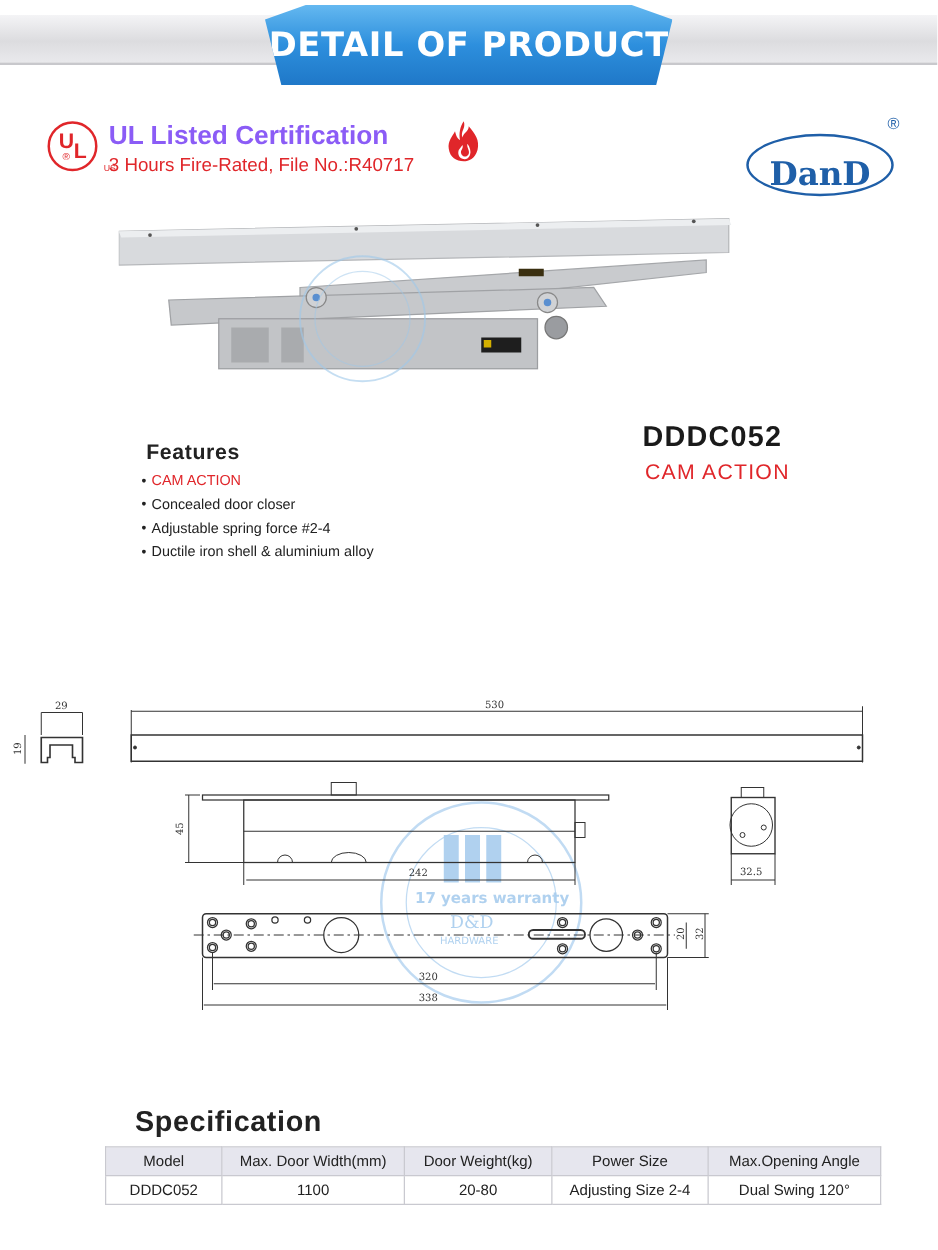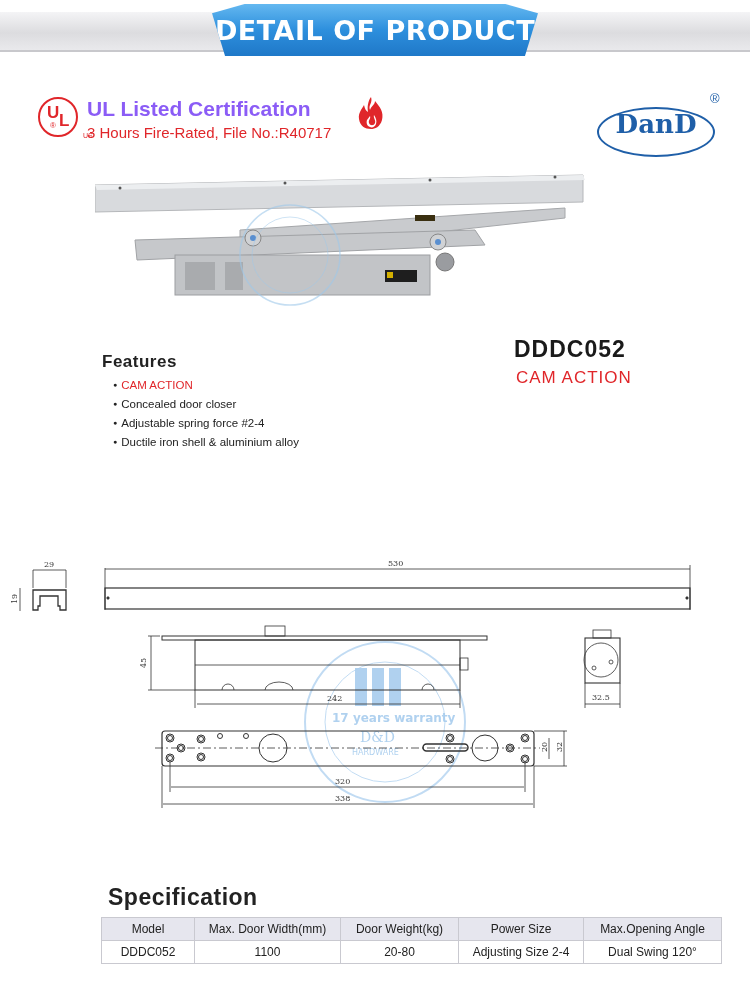--- a/index.html
+++ b/index.html
@@ -3,63 +3,63 @@
   <meta charset="utf-8">
   <style>
     * { box-sizing: border-box; margin: 0; padding: 0; }
     body { width: 750px; height: 1000px; background: #ffffff; position: relative; overflow: hidden; font-family: "Liberation Sans", sans-serif; }
     .abs { position: absolute; }
 
     
     .band { position: absolute; top: 12px; height: 40px; background: linear-gradient(#f4f4f6, #dcdcdf 55%, #e9e9ec); border-bottom: 2px solid #c8c8cc; }
     .band.left { left: 0; width: 230px; }
     .band.right { left: 520px; width: 230px; }
-    .ribbon { position: absolute; left: 212px; top: 4px; width: 326px; height: 52px;
+    .ribbon { position: absolute; left: 212px; top: 4px; width: 326px; height: 64px;
       background: linear-gradient(#64b8f0, #2d8fdd 50%, #1f78c8);
       clip-path: polygon(0 18%, 10% 0, 90% 0, 100% 18%, 96% 100%, 4% 100%);
       display: flex; align-items: center; justify-content: center; }
     .ribbon span { color: #fff; font-weight: bold; font-size: 27px; letter-spacing: 0.5px; font-family: "DejaVu Sans", sans-serif; }
 
     
     .ul-logo { left: 38px; top: 97px; width: 40px; height: 40px; border: 2.5px solid #e0262a; border-radius: 50%; color: #e0262a; }
     .ul-logo .u { position: absolute; left: 7px; top: 4px; font-size: 17px; font-weight: bold; }
     .ul-logo .l { position: absolute; left: 19px; top: 12px; font-size: 17px; font-weight: bold; }
     .ul-logo .r { position: absolute; left: 10px; top: 22px; font-size: 8px; }
     .ul-us { left: 83px; top: 132px; font-size: 7px; color: #e0262a; }
     .ul-title { left: 87px; top: 97px; font-size: 21px; font-weight: bold; color: #8b5cf6; }
     .ul-sub { left: 87px; top: 124px; font-size: 15px; color: #e0262a; }
     .flame { left: 358px; top: 96px; width: 26px; height: 34px; }
 
     
     .dand { left: 597px; top: 107px; width: 118px; height: 50px; border: 2.5px solid #1f5fa8; border-radius: 50%;
-      display: flex; align-items: flex-start; justify-content: center; }
+      display: flex; align-items: flex-end; justify-content: center; }
     .dand span { font-family: "DejaVu Serif", serif; font-weight: bold; font-size: 26px; color: #1f5fa8; }
     .reg { left: 710px; top: 91px; font-size: 13px; color: #1f5fa8; }
 
     
     .product { left: 95px; top: 170px; width: 560px; height: 150px; }
 
     
     .model { left: 514px; top: 336px; font-size: 23px; font-weight: bold; color: #1a1a1a; letter-spacing: 1px; }
     .model-sub { left: 516px; top: 368px; font-size: 17px; color: #e0262a; letter-spacing: 1px; }
 
     
-    .feat-title { left: 102px; top: 352px; font-size: 17px; font-weight: bold; color: #222; letter-spacing: 0.5px; }
+    .feat-title { left: 117px; top: 352px; font-size: 17px; font-weight: bold; color: #222; letter-spacing: 0.5px; }
     .feat-list { left: 113px; top: 377px; list-style: none; }
     .feat-list li { font-size: 11.5px; color: #222; height: 19px; line-height: 15px; }
     .feat-list li::before { content: "●"; font-size: 7px; margin-right: 4px; vertical-align: 2px; }
     .feat-list li.red { color: #e0262a; }
     .feat-list li.red::before { color: #222; }
 
     
     .drawings { left: 0; top: 550px; width: 750px; height: 260px; }
 
     
     .spec-title { left: 108px; top: 884px; font-size: 23px; font-weight: bold; color: #222; letter-spacing: 0.5px; }
-    table.spec { position: absolute; left: 101px; top: 917px; border-collapse: collapse; font-size: 12px; color: #222; }
+    table.spec { position: absolute; left: 84px; top: 917px; border-collapse: collapse; font-size: 12px; color: #222; }
     table.spec th, table.spec td { border: 1px solid #c9c9d0; text-align: center; font-weight: normal; height: 23px; }
     table.spec th { background: #e6e6ee; }
     table.spec td { background: #fff; }
   </style>
 </head>
 <body>
 
 <div class="band left"></div>
 <div class="band right"></div>
 <div class="ribbon">

